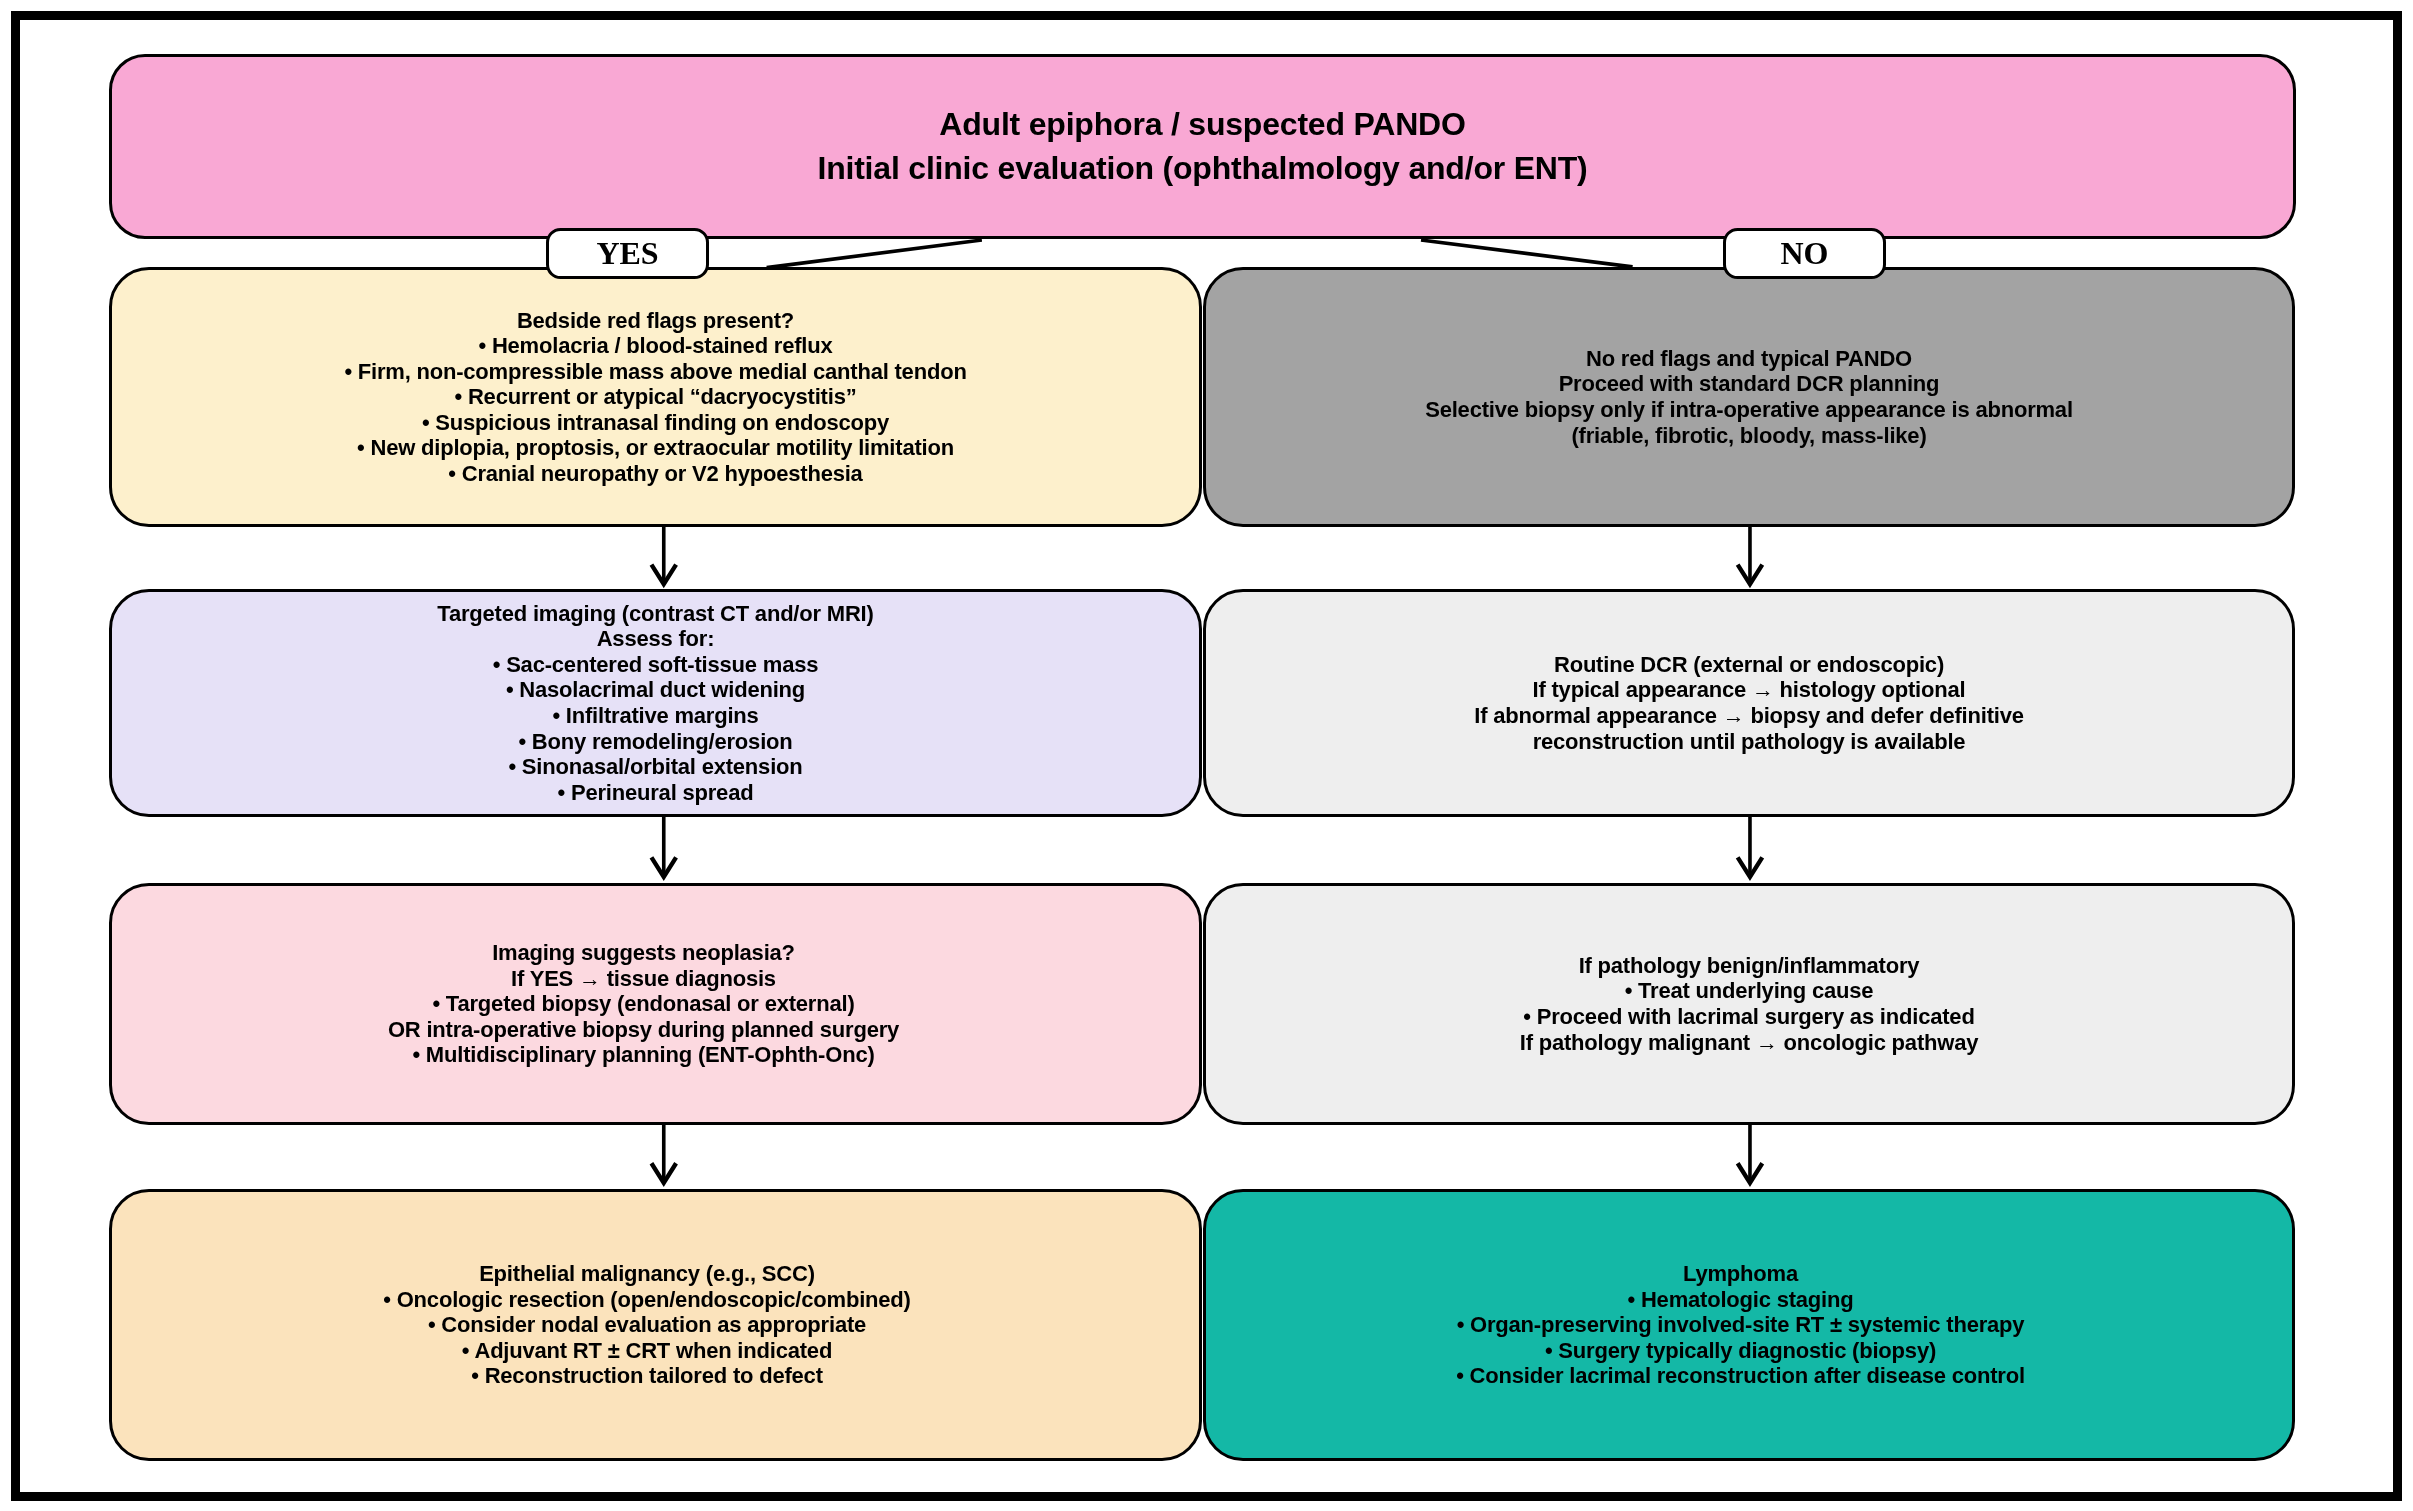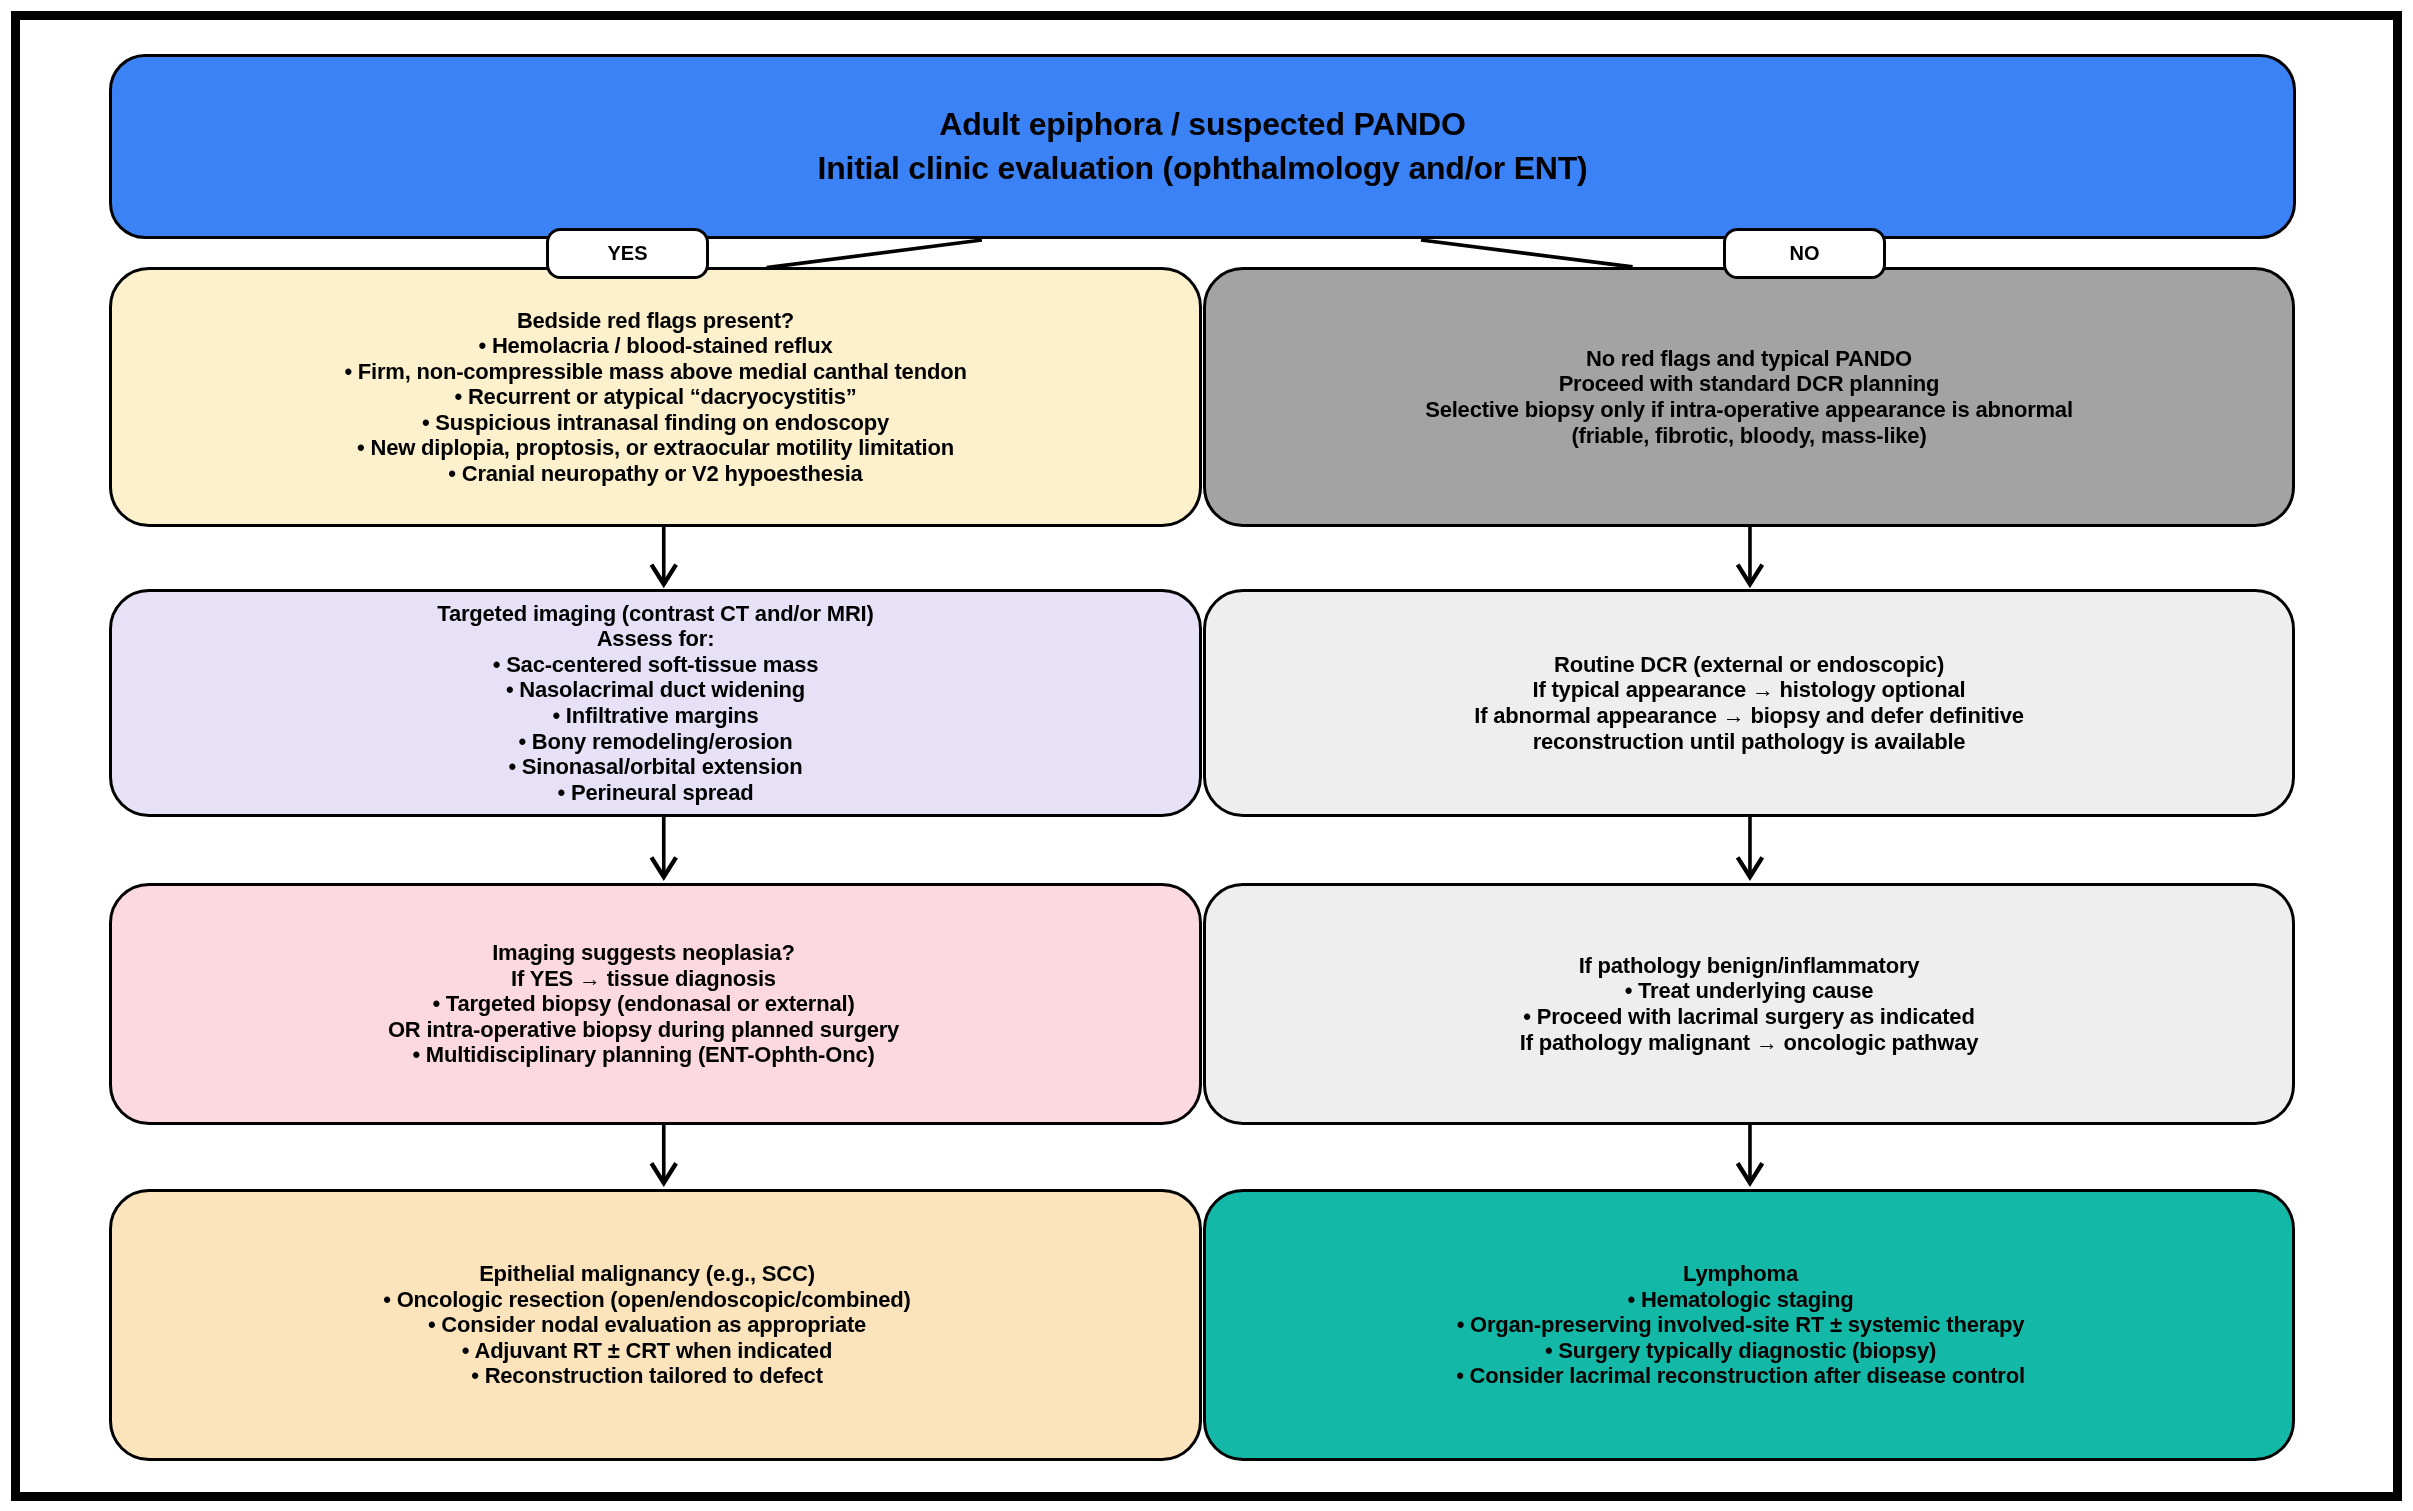--- a/index.html
+++ b/index.html
@@ -45,44 +45,45 @@
     line-height: 1.35;
     border-radius: 36px;
   }
   .col-yes { left: 109px;  width: 1093px; }
   .col-no  { left: 1203px; width: 1092px; }
   .row-1 { top: 267px;  height: 260px; }
   .row-2 { top: 589px;  height: 228px; }
   .row-3 { top: 883px; height: 242px; }
   .row-4 { top: 1189px; height: 272px; padding-left: 16px; }
 
-  .fill-root       { background: #3b82f6; }
+  .fill-root       { background: #f9a8d4; }
   .fill-redflags   { background: #fdf0cc; }
   .fill-noredflags { background: #a3a3a3; }
   .fill-imaging    { background: #e6e1f7; }
   .fill-gray       { background: #eeeeee; }
   .fill-neoplasia  { background: #fcd9e0; padding-left: 9px; }
   .fill-epithelial { background: #fbe3bc; }
   .fill-lymphoma   { background: #14b8a6; }
 
   .branch-badge {
     position: absolute;
     box-sizing: border-box;
     background: #ffffff;
     border: 3.6px solid #000000;
     border-radius: 14.5px;
     display: flex;
     align-items: center;
     justify-content: center;
     font-weight: bold;
-    font-size: 20px;
+    font-size: 32px;
     z-index: 3;
     top: 228px;
     width: 163px;
     height: 51px;
+    font-family: Liberation Serif, serif;
   }
   #yes-badge { left: 546px; }
   #no-badge  { left: 1723px; }
 
   #connector-layer {
     position: absolute;
     left: 0; top: 0;
     width: 2413px;
     height: 1512px;
     z-index: 2;

